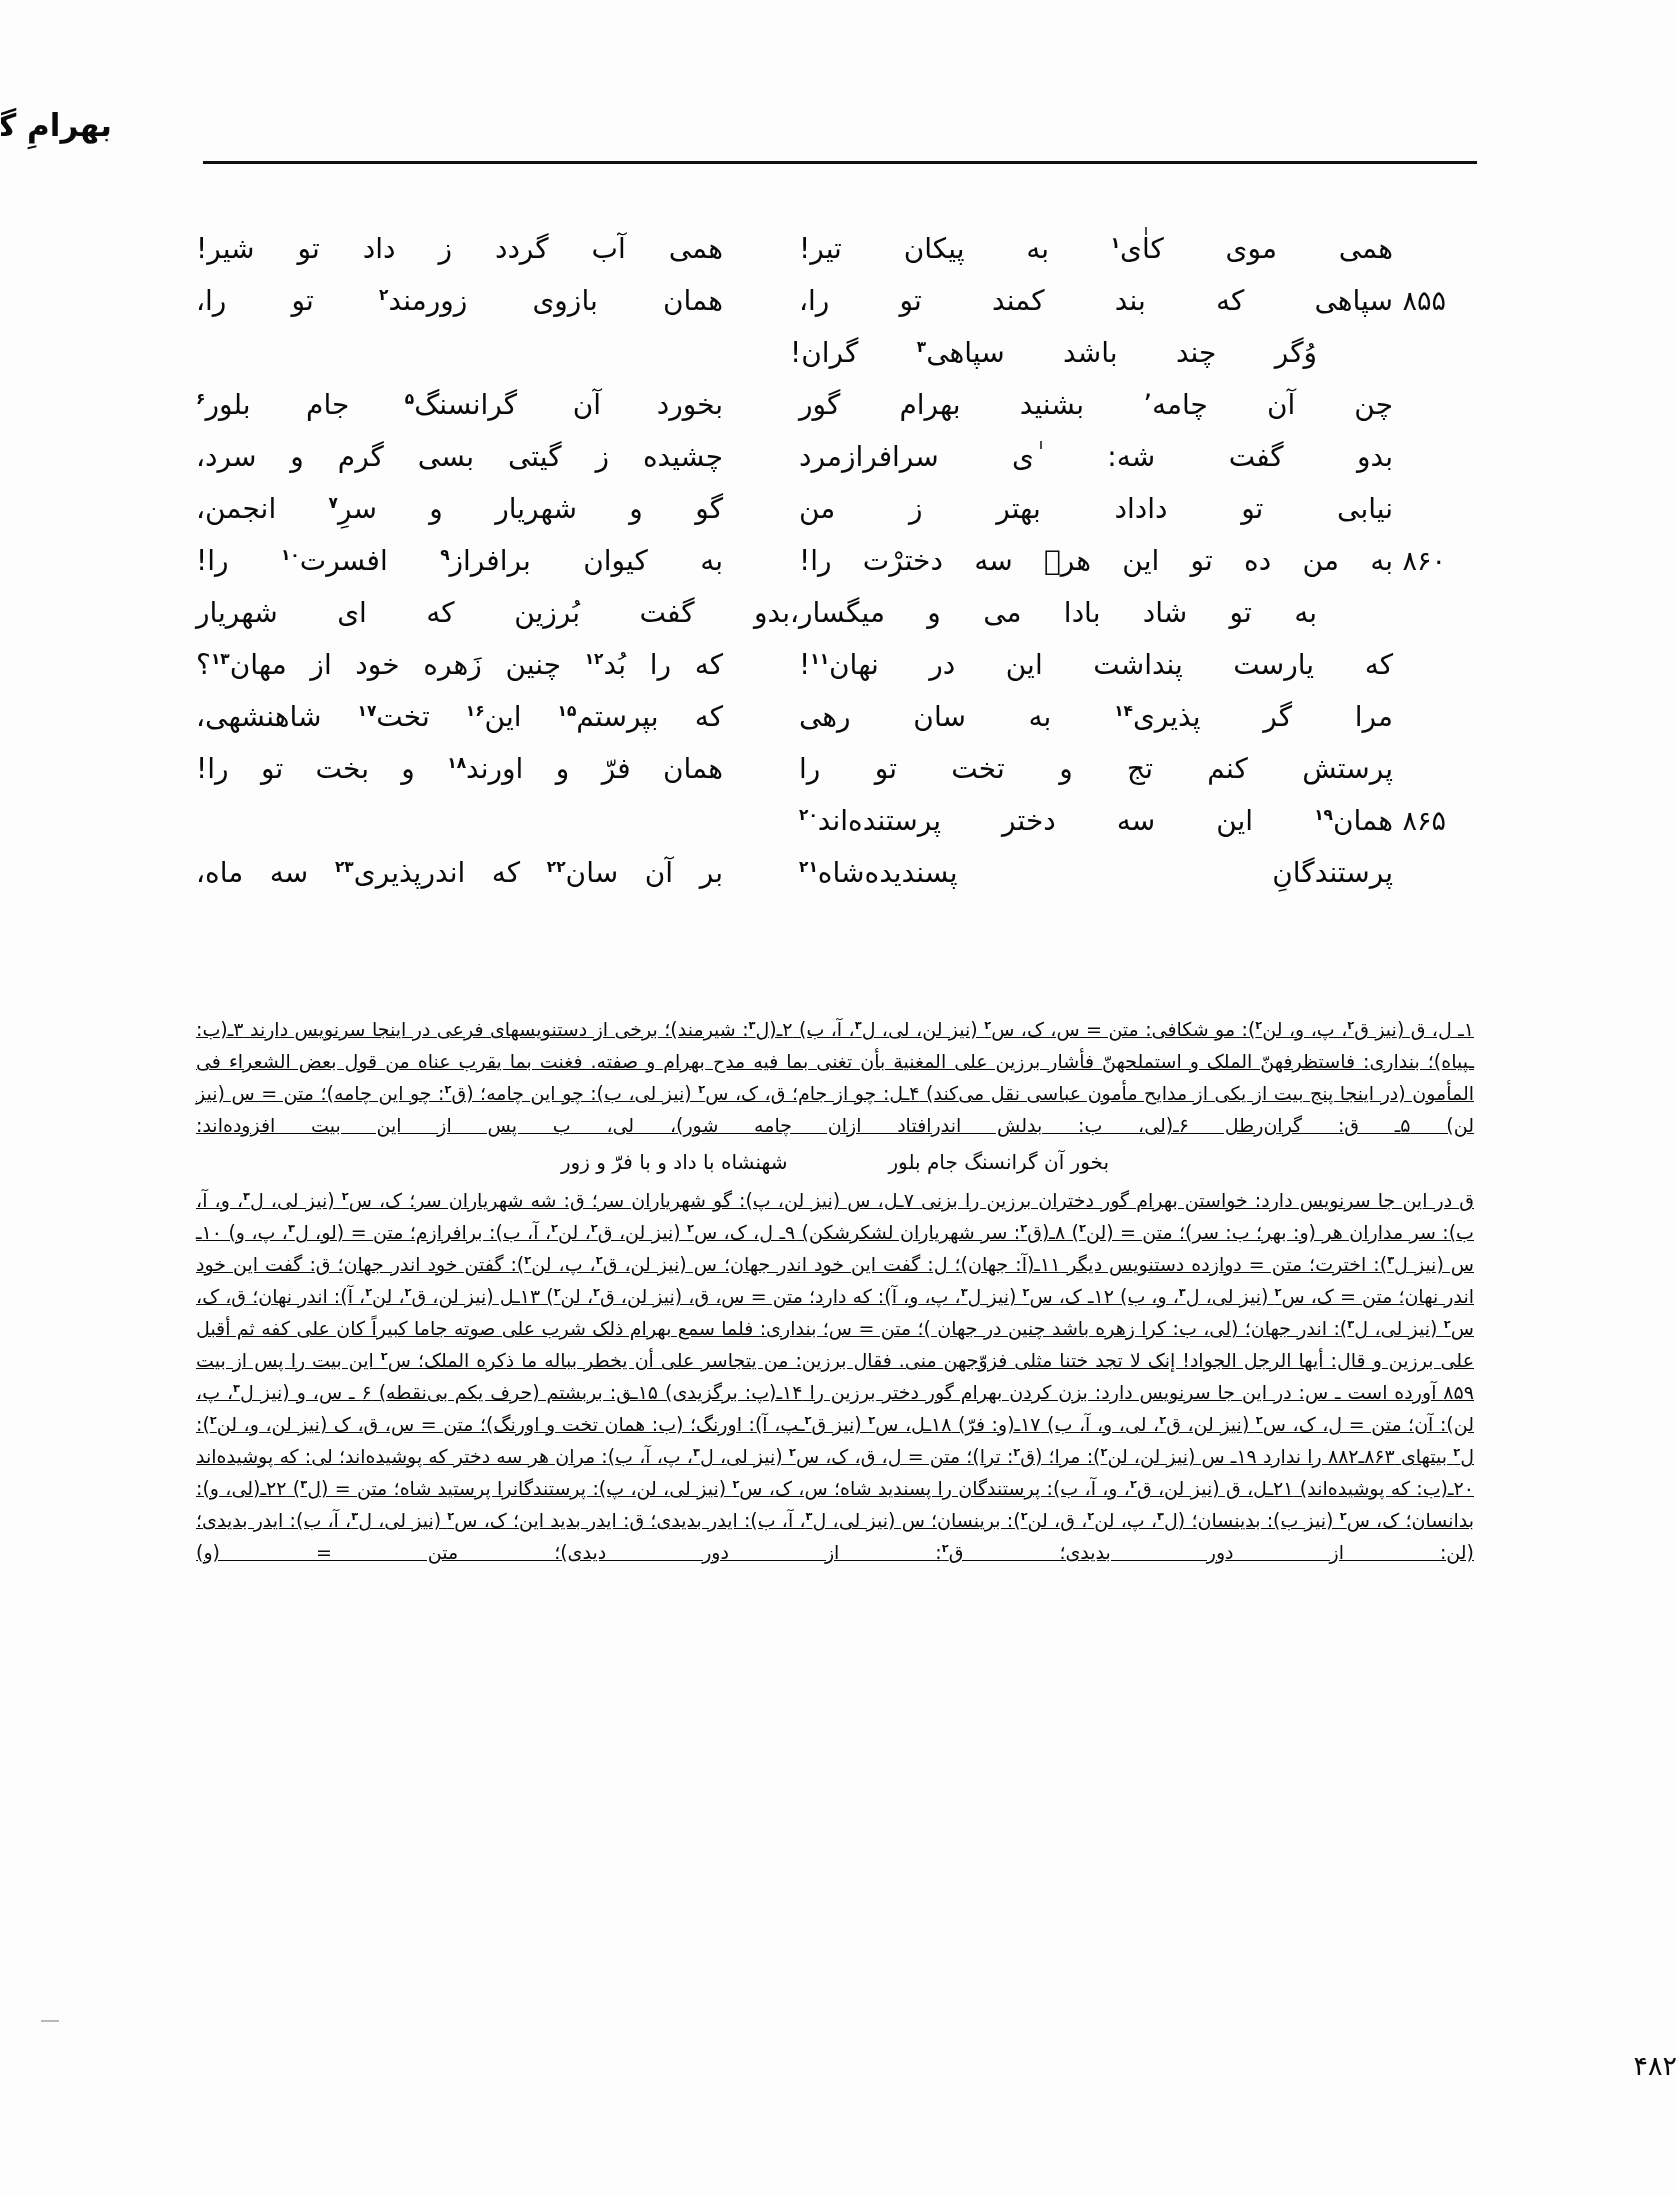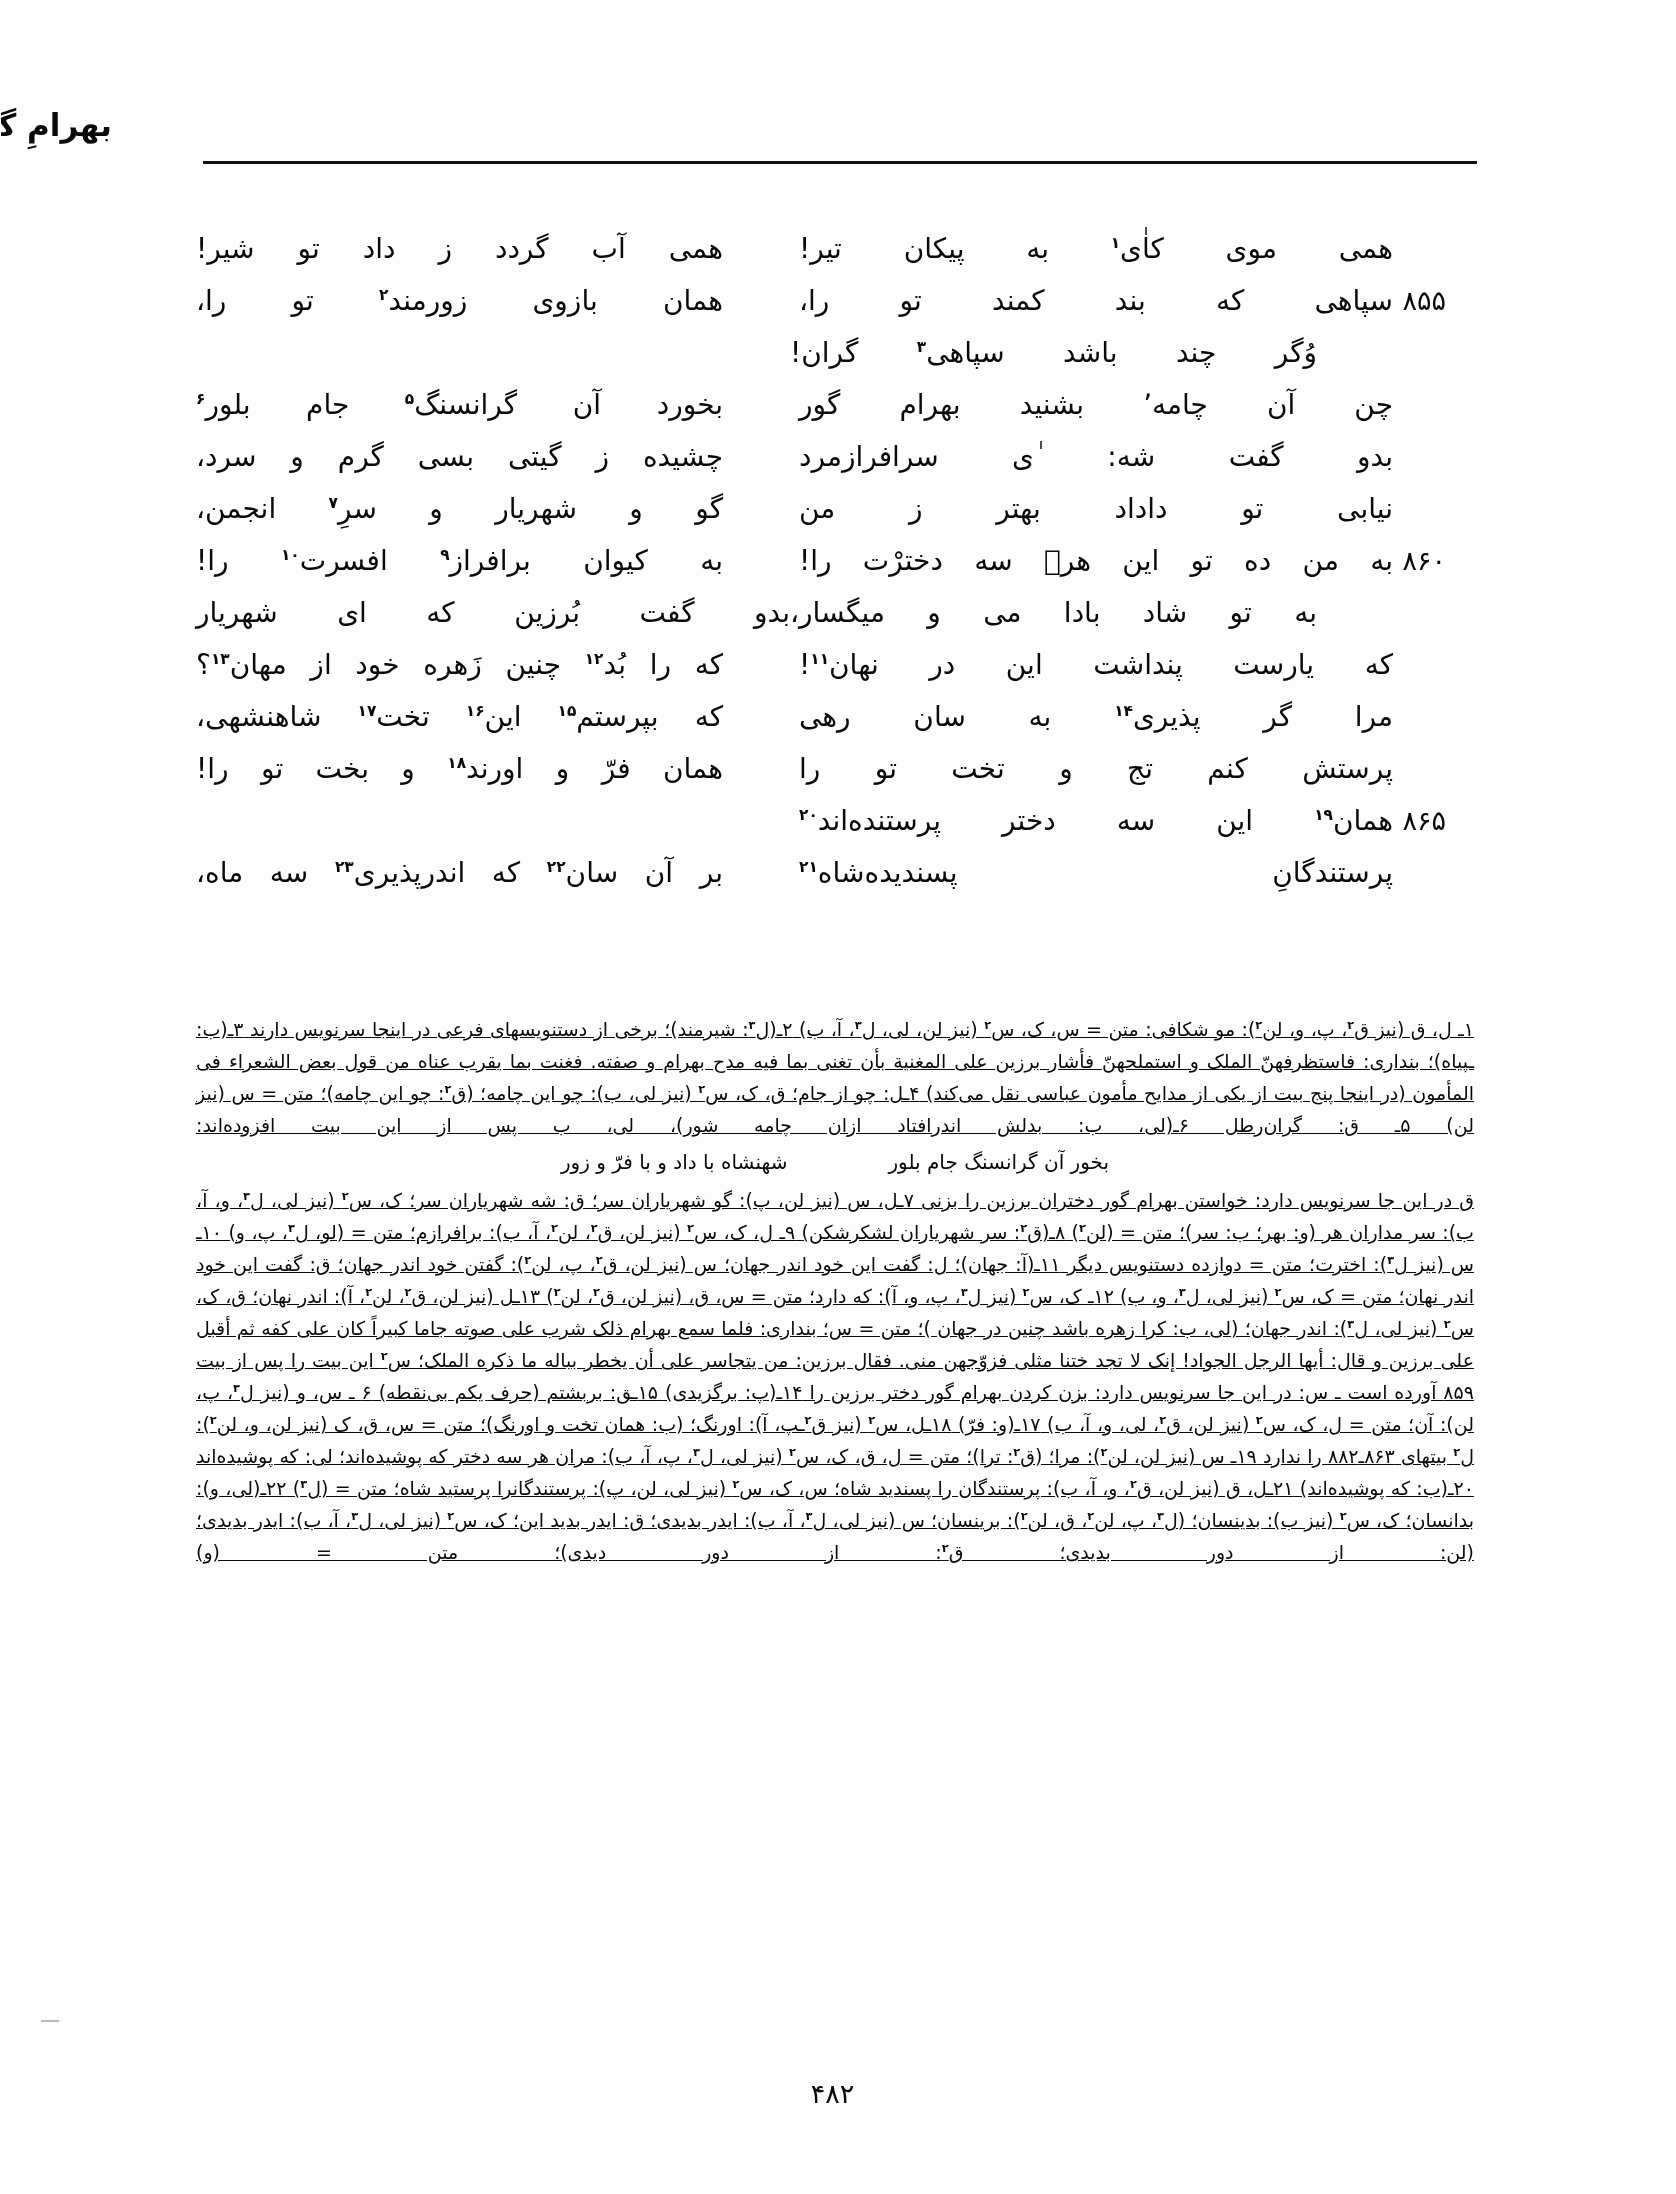--- a/index.html
+++ b/index.html
@@ -119,24 +119,22 @@
     margin:4px 0 4px 0;
     font-size:20px;
     line-height:35px;
   }
   .inset-couplet .ic{white-space:nowrap;}
 
   
   .folio{
     position:absolute;
     top:2050px;
-    left:0;right:12px;
-    text-align:center;
+    left:0;right:0;
     font-size:27px;
-    margin-top:28px;
   }
   .edge-mark{
     position:absolute;
     left:41px;
     top:2020px;
     width:17.6px;
     height:2px;
     background:#b9b9b9;
   }
 </style>

